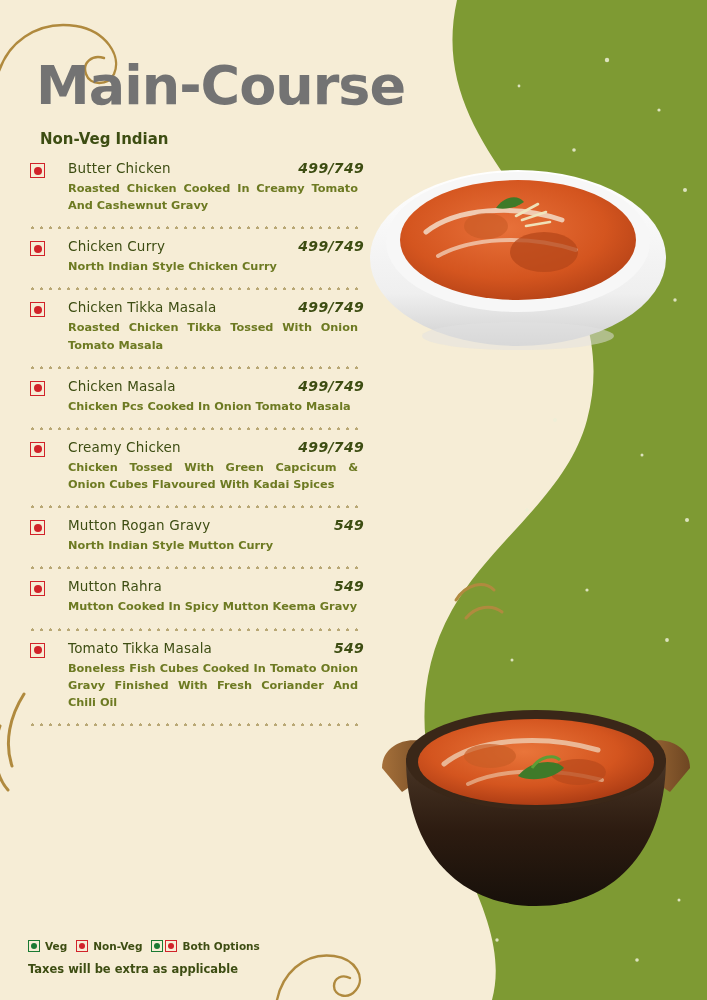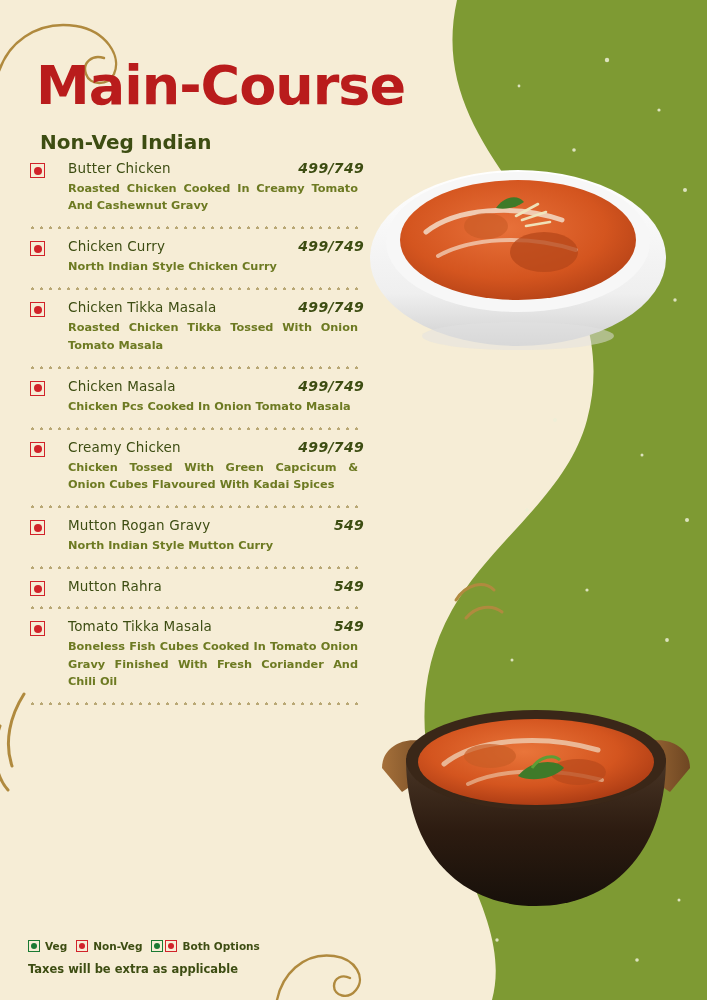--- a/index.html
+++ b/index.html
@@ -43,29 +43,29 @@
   
   .title {
     position: absolute;
     left: 36px;
     top: 54px;
     z-index: 5;
     font-family: "DejaVu Sans", sans-serif;
     font-size: 54px;
     font-weight: bold;
     letter-spacing: -1px;
-    color: #b91c1c;
+    color: #737373;
     text-align: center;
   }
   .subtitle {
     position: absolute;
     left: 40px;
     top: 130px;
     z-index: 5;
-    font-size: 20px;
+    font-size: 15px;
     font-weight: bold;
     color: #3d4d12;
   }
 
   
   .menu {
     position: absolute;
     left: 28px;
     top: 160px;
     width: 336px;
@@ -387,20 +387,21 @@
     <div class="dots"></div>
 
     <div class="item">
       <div class="marker">
           <span class="dot"></span>
         </div>
       <div class="item-head">
         <span class="item-name">Mutton Rahra</span>
         <span class="item-price">549</span>
       </div>
+      <div class="item-desc">Mutton Cooked In Spicy Mutton Keema Gravy</div>
     </div>
     <div class="dots"></div>
 
     <div class="item">
       <div class="marker">
           <span class="dot"></span>
         </div>
       <div class="item-head">
         <span class="item-name">Tomato Tikka Masala</span>
         <span class="item-price">549</span>

